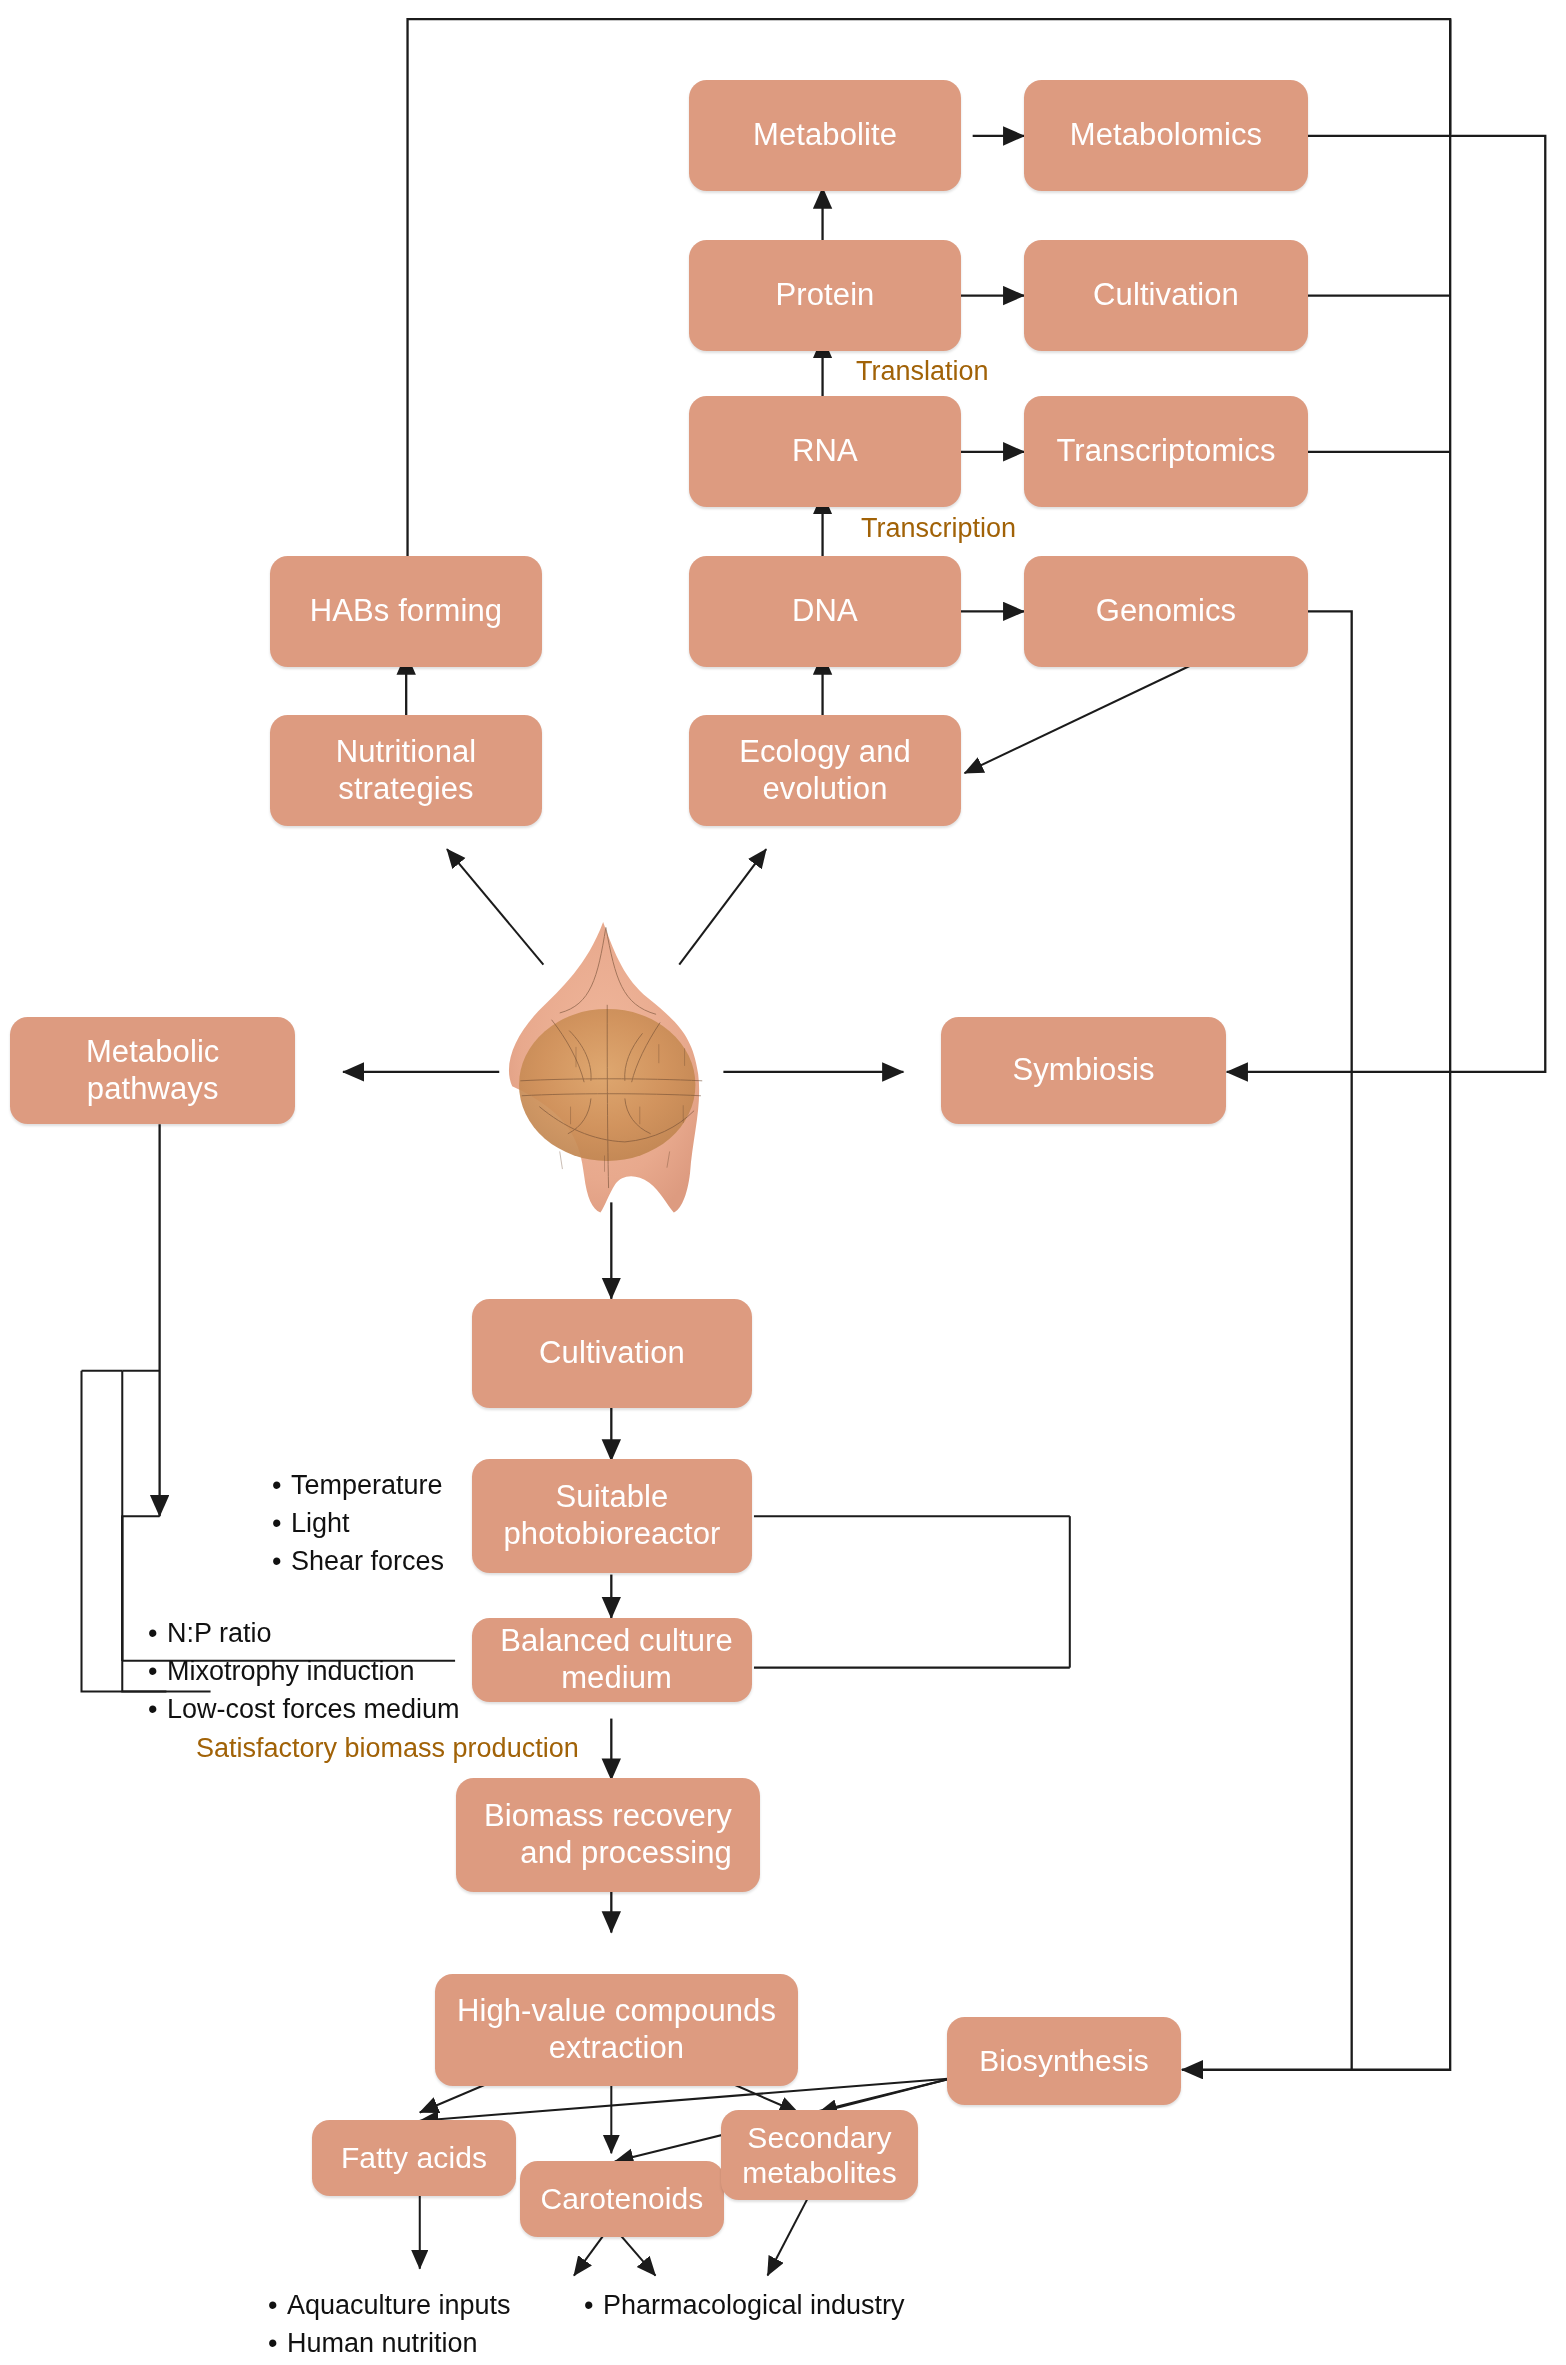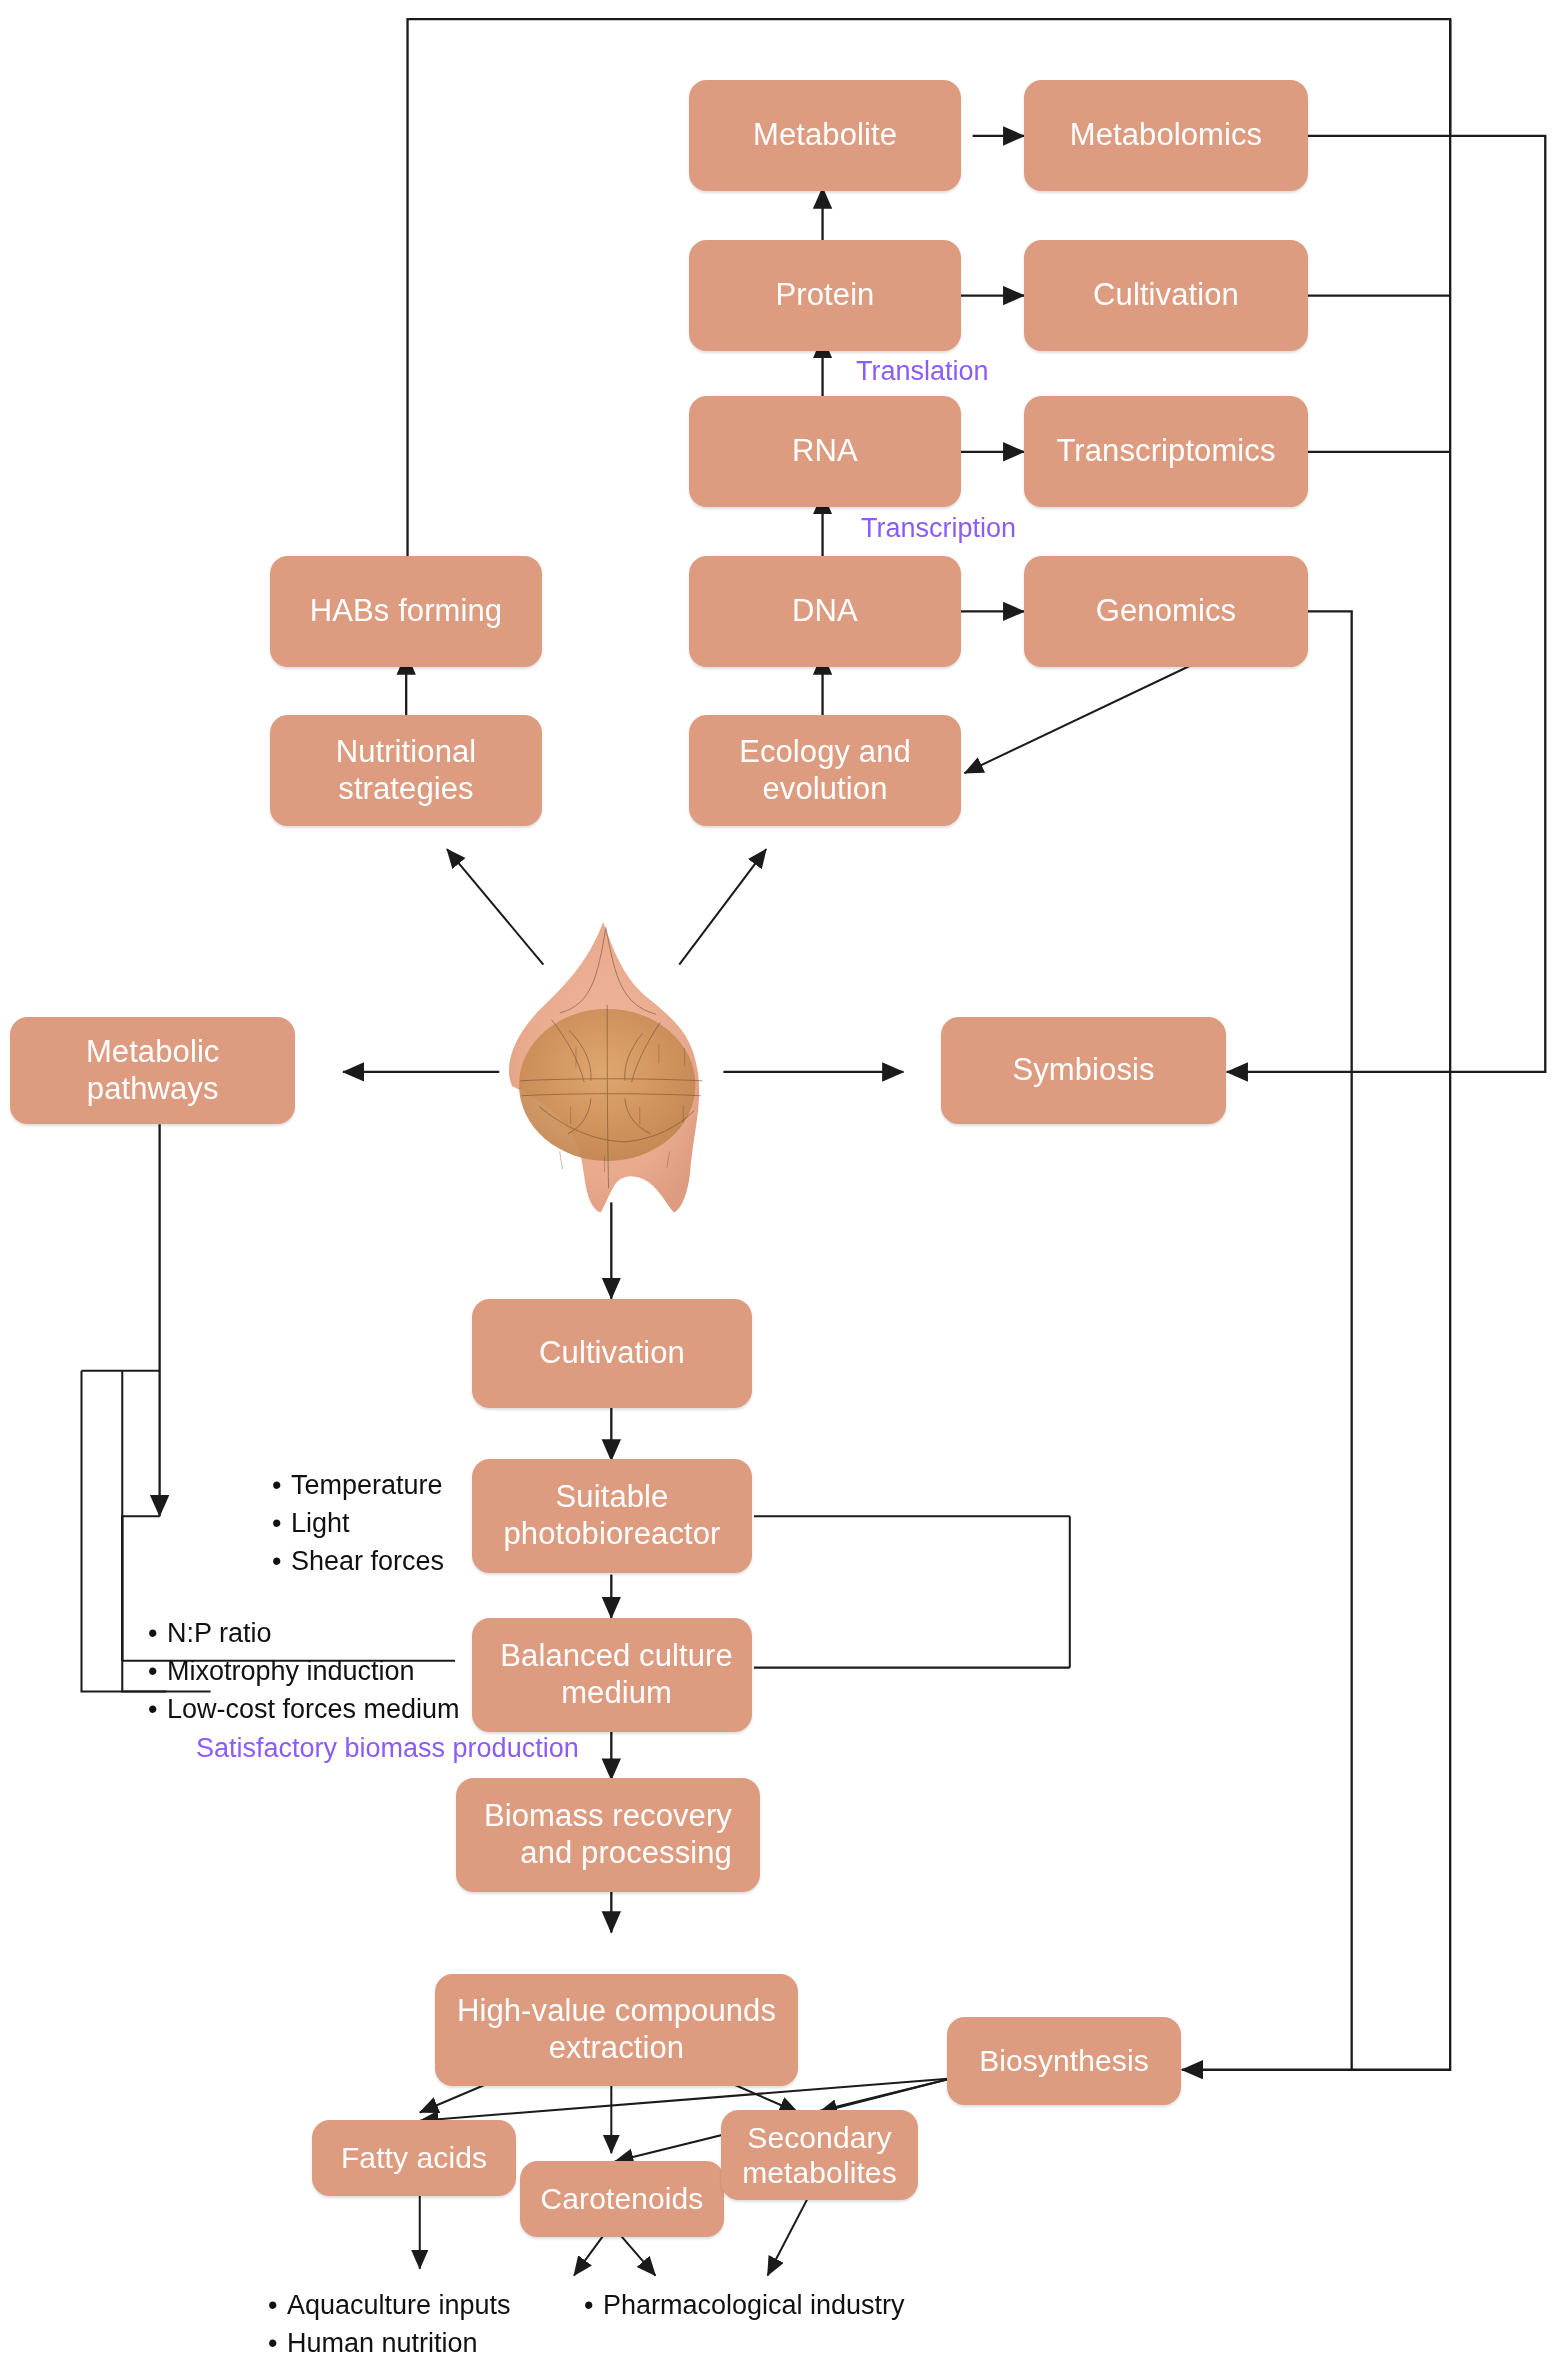--- a/index.html
+++ b/index.html
@@ -26,21 +26,21 @@
     font-weight:400;
     line-height:1.18;
     letter-spacing:0.1px;
     box-shadow:0 2px 2.7px rgba(0,0,0,.13);
     box-sizing:border-box;
     padding:2.7px 6.8px;
   }
   
   .txt{
     position:absolute;
-    color:#8b5cf6;
+    color:#a16207;
     font-family:"Liberation Sans",sans-serif;
     font-size:27px;
     line-height:1.42;
     white-space:nowrap;
   }
   .bullets{
     position:absolute;
     color:#111111;
     font-family:"Liberation Sans",sans-serif;
     font-size:27px;
@@ -211,21 +211,21 @@
   <div class="node" style="left:10.2px;top:1017px;width:285px;height:107px;white-space:pre-line;">Metabolic
 pathways</div>
 
   <div class="node" style="left:941px;top:1017px;width:285px;height:107px;">Symbiosis</div>
 
   <div class="node" style="left:472px;top:1299px;width:280px;height:109px;">Cultivation</div>
 
   <div class="node" style="left:472px;top:1459px;width:280px;height:114px;white-space:pre-line;">Suitable
 photobioreactor</div>
 
-  <div class="node" style="left:472px;top:1618px;width:280px;height:114px;white-space:pre-line;padding-left:16px;">Balanced culture
+  <div class="node" style="left:472px;top:1618px;width:280px;height:84px;white-space:pre-line;padding-left:16px;">Balanced culture
 medium</div>
 
   <div class="node" style="left:456px;top:1778px;width:304px;height:114px;white-space:pre-line;text-align:right;">Biomass recovery
 and processing</div>
 
   <div class="node" style="left:435px;top:1932px;width:363px;height:112px;white-space:pre-line;margin-top:42px;">High-value compounds
 extraction</div>
 
   <div class="node" style="left:947px;top:2017px;width:234px;height:88px;font-size:30px;">Biosynthesis</div>
 

